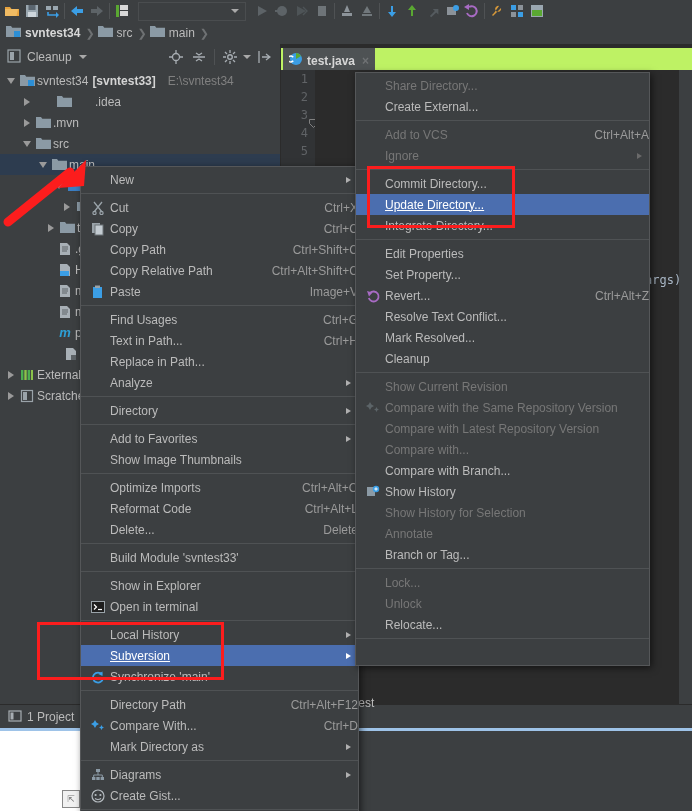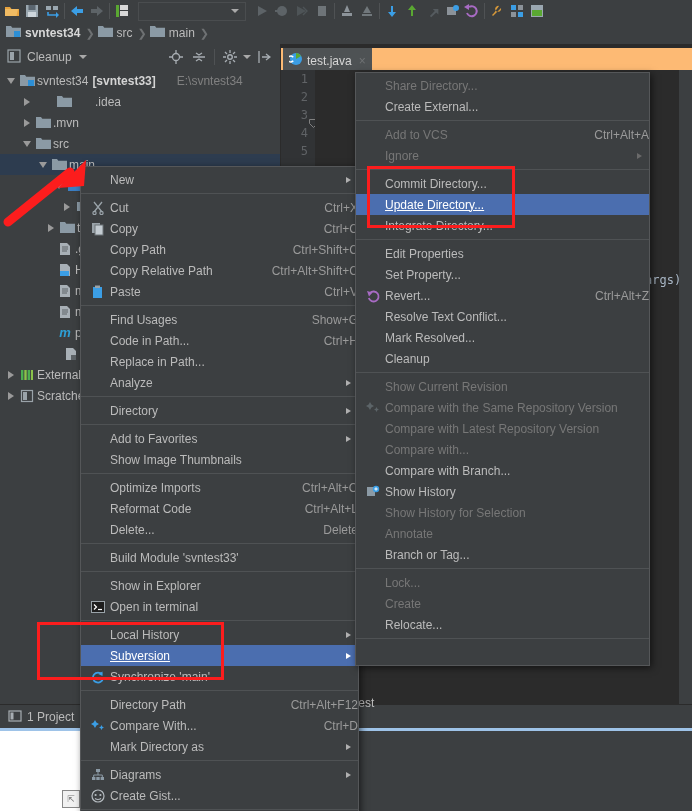--- a/index.html
+++ b/index.html
@@ -58,27 +58,27 @@
   }
   .row{height:21px;display:flex;align-items:center;white-space:nowrap;font-size:12px;color:#bbbbbb;}
   .row.sel{background:#2d3c4f;}
   .tw{width:14px;height:21px;display:flex;align-items:center;justify-content:center;flex:0 0 14px;}
   .tw i{display:block;width:0;height:0;}
   .tw.closed i{border-top:4px solid transparent;border-bottom:4px solid transparent;border-left:6px solid #9a9a9a;}
   .tw.open i{border-left:4px solid transparent;border-right:4px solid transparent;border-top:6px solid #9a9a9a;}
   .nicon{width:18px;height:21px;display:flex;align-items:center;justify-content:center;flex:0 0 18px;}
   .ntext{margin-left:1px;}
   .bold{font-weight:bold;color:#d4d4d4;}
-  .dim{color:#808080;margin-left:21px;}
+  .dim{color:#808080;margin-left:12px;}
 
   
   .editor{
     position:absolute;left:281px;top:44px;width:411px;height:660px;background:#2b2b2b;
   }
-  .tabbar{position:absolute;left:0;top:4px;width:411px;height:26px;background:#fdba74;border-bottom:1px solid #323232;}
+  .tabbar{position:absolute;left:0;top:4px;width:411px;height:26px;background:#bef264;border-bottom:1px solid #323232;font-weight:bold;}
   .tab{
     position:absolute;left:2px;top:0;height:25px;display:flex;align-items:center;padding:0 6px;
     background:#4e5254;border-bottom:2px solid #4a88c7;
   }
   .tab .tlbl{margin-left:4px;color:#d6d6d6;font-size:12px;}
   .tab .tclose{margin-left:7px;color:#6f7274;font-size:12px;line-height:1;}
   .gutter{position:absolute;left:0;top:26px;width:34px;height:634px;background:#313335;}
   .lnum{height:18px;line-height:18px;text-align:right;padding-right:7px;color:#606366;font-family:"DejaVu Sans Mono","Liberation Mono",monospace;font-size:12px;}
   .code{position:absolute;left:34px;top:26px;width:377px;height:634px;background:#2b2b2b;}
   .codeline{height:18px;line-height:18px;font-family:"DejaVu Sans Mono","Liberation Mono",monospace;font-size:12px;color:#a9b7c6;white-space:pre;}
@@ -585,31 +585,31 @@
         <span class="mkey">Ctrl+Alt+Shift+C</span>
       </div>
     <div class="mi">
         <span class="mico">
           <svg width="14" height="14" viewBox="0 0 14 14">
             <rect x="2" y="2" width="9" height="11" fill="#3b9ee5"></rect>
             <rect x="4" y="0.5" width="5" height="2.5" fill="#9aa3a9"></rect>
           </svg>
         </span>
         <span class="mlbl">Paste</span>
-        <span class="mkey">Ctrl+V</span>
+        <span class="mkey">Image+V</span>
       </div>
     <div class="msep"></div>
     <div class="mi">
         <span class="mico"></span>
         <span class="mlbl">Find Usages</span>
-        <span class="mkey">Show+G</span>
-      </div>
-    <div class="mi">
-        <span class="mico"></span>
-        <span class="mlbl">Code in Path...</span>
+        <span class="mkey">Ctrl+G</span>
+      </div>
+    <div class="mi">
+        <span class="mico"></span>
+        <span class="mlbl">Text in Path...</span>
         <span class="mkey">Ctrl+H</span>
       </div>
     <div class="mi">
         <span class="mico"></span>
         <span class="mlbl">Replace in Path...</span>
       </div>
     <div class="mi">
         <span class="mico"></span>
         <span class="mlbl">Analyze</span>
         <span class="marrow"></span>
@@ -848,21 +848,21 @@
         <span class="mico"></span>
         <span class="mlbl">Branch or Tag...</span>
       </div>
     <div class="msep"></div>
     <div class="mi disabled">
         <span class="mico"></span>
         <span class="mlbl">Lock...</span>
       </div>
     <div class="mi disabled">
         <span class="mico"></span>
-        <span class="mlbl">Create</span>
+        <span class="mlbl">Unlock</span>
       </div>
     <div class="mi">
         <span class="mico"></span>
         <span class="mlbl">Relocate...</span>
       </div>
     <div class="msep"></div>
     <div class="mi">
         <span class="mico"></span>
         <span class="mlbl"></span>
       </div>

